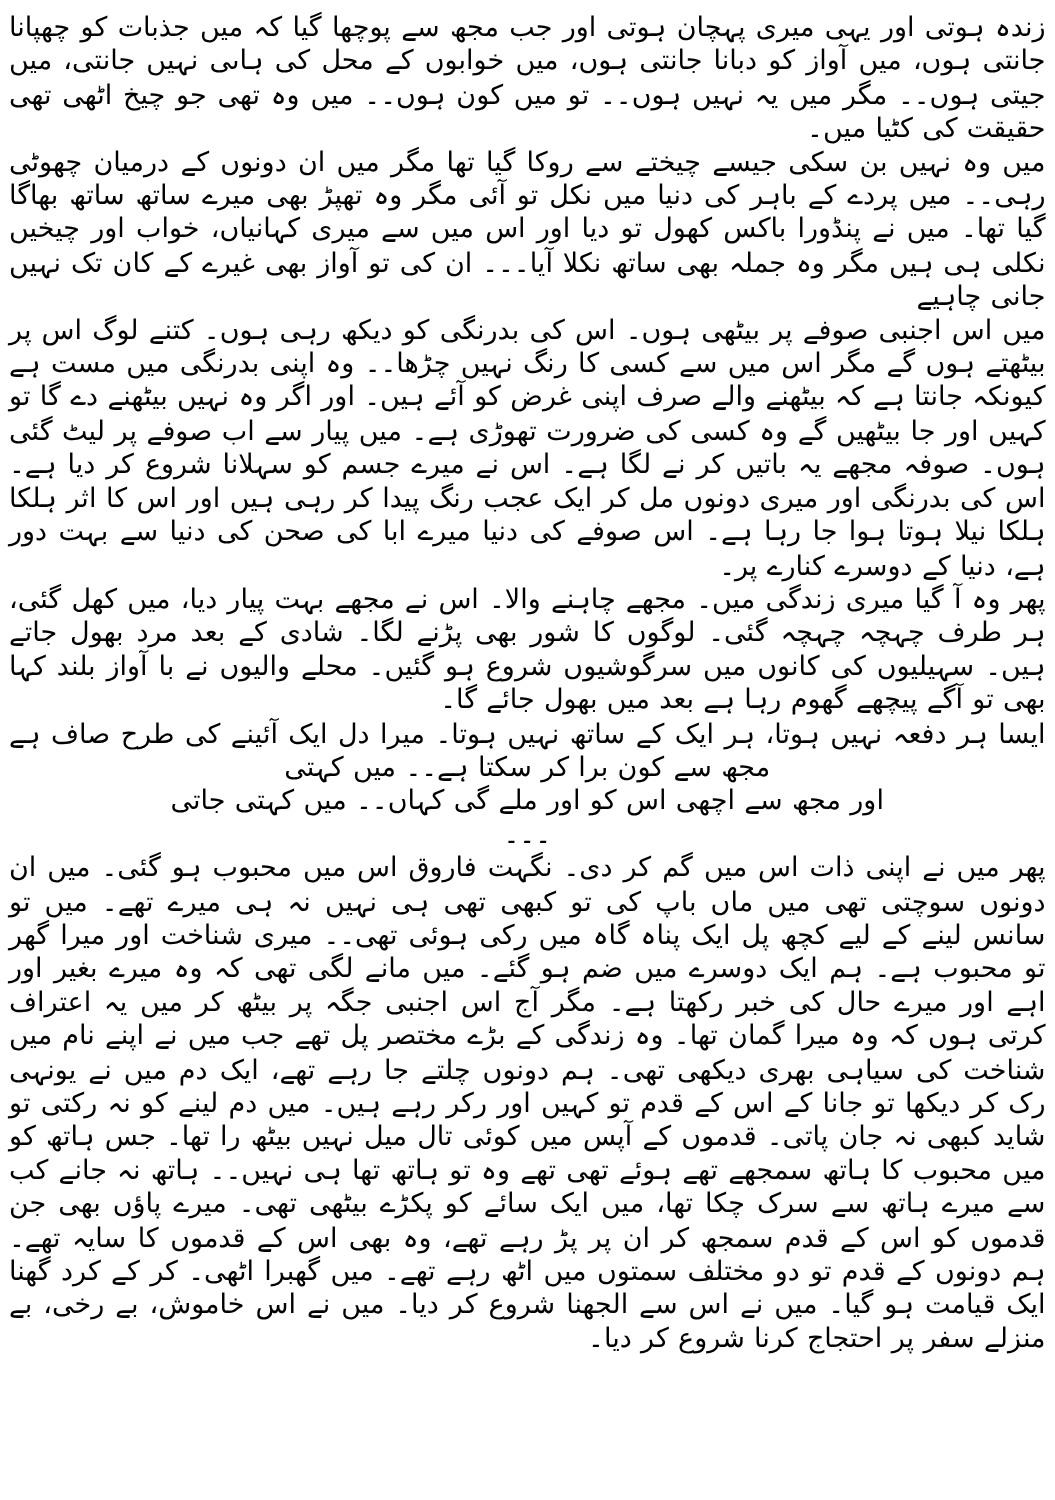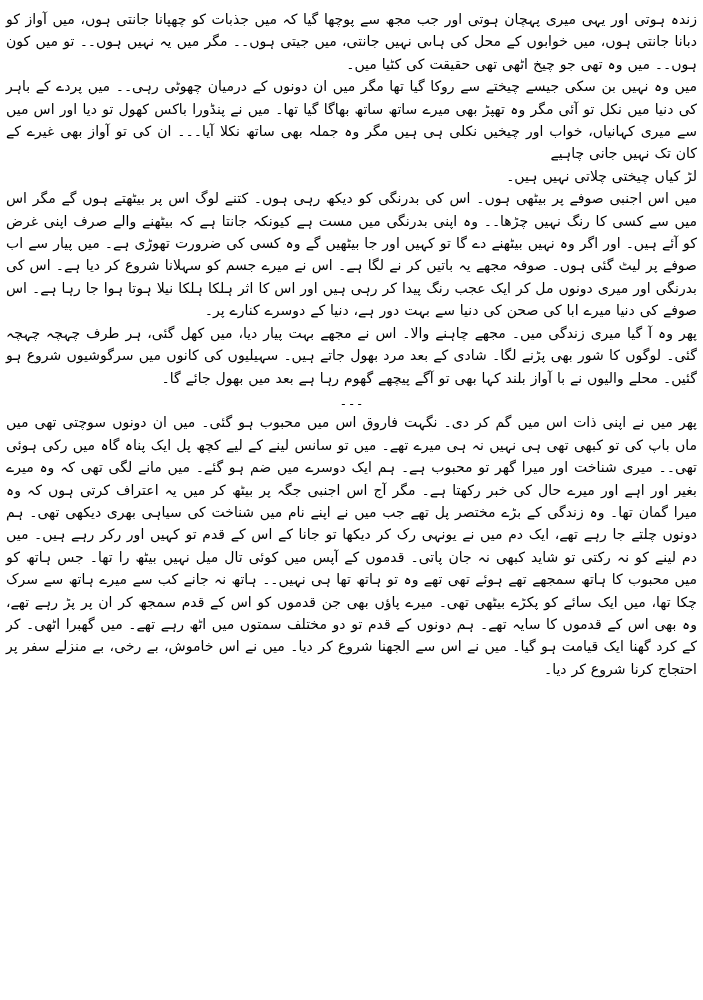--- a/index.html
+++ b/index.html
@@ -21,21 +21,21 @@
     overflow: hidden;
   }
   .urdu-doc {
     direction: rtl;
     text-align: justify;
     text-align-last: right;
     unicode-bidi: embed;
   }
   .para {
     font-family: "DejaVu Sans", sans-serif;
-    font-size: 14px;
+    font-size: 18px;
     line-height: 22.4px;
     color: #000000;
     margin: 0 0 0 0;
     padding: 0;
     direction: rtl;
     text-align: justify;
     text-align-last: right;
     word-spacing: 0.5px;
   }
   .para.center-last {
@@ -45,19 +45,20 @@
     text-align-last: right;
   }
 </style>
 </head>
 <body>
 
 <div id="page">
   <div class="urdu-doc">
     <p class="para right-last">زندہ ہوتی اور یہی میری پہچان ہوتی اور جب مجھ سے پوچھا گیا کہ میں جذبات کو چھپانا جانتی ہوں، میں آواز کو دبانا جانتی ہوں، میں خوابوں کے محل کی ہاںی نہیں جانتی، میں جیتی ہوں۔۔ مگر میں یہ نہیں ہوں۔۔ تو میں کون ہوں۔۔ میں وہ تھی جو چیخ اٹھی تھی حقیقت کی کٹیا میں۔</p>
     <p class="para right-last">میں وہ نہیں بن سکی جیسے چیختے سے روکا گیا تھا مگر میں ان دونوں کے درمیان چھوٹی رہی۔۔ میں پردے کے باہر کی دنیا میں نکل تو آئی مگر وہ تھپڑ بھی میرے ساتھ ساتھ بھاگا گیا تھا۔ میں نے پنڈورا باکس کھول تو دیا اور اس میں سے میری کہانیاں، خواب اور چیخیں نکلی ہی ہیں مگر وہ جملہ بھی ساتھ نکلا آیا۔۔۔ ان کی تو آواز بھی غیرے کے کان تک نہیں جانی چاہیے</p>
-    <p class="para right-last">لڑ کیاں چیختی چلاتی نہیں ہیں۔</p>
     <p class="para right-last">میں اس اجنبی صوفے پر بیٹھی ہوں۔ اس کی بدرنگی کو دیکھ رہی ہوں۔ کتنے لوگ اس پر بیٹھتے ہوں گے مگر اس میں سے کسی کا رنگ نہیں چڑھا۔۔ وہ اپنی بدرنگی میں مست ہے کیونکہ جانتا ہے کہ بیٹھنے والے صرف اپنی غرض کو آئے ہیں۔ اور اگر وہ نہیں بیٹھنے دے گا تو کہیں اور جا بیٹھیں گے وہ کسی کی ضرورت تھوڑی ہے۔ میں پیار سے اب صوفے پر لیٹ گئی ہوں۔ صوفہ مجھے یہ باتیں کر نے لگا ہے۔ اس نے میرے جسم کو سہلانا شروع کر دیا ہے۔ اس کی بدرنگی اور میری دونوں مل کر ایک عجب رنگ پیدا کر رہی ہیں اور اس کا اثر ہلکا ہلکا نیلا ہوتا ہوا جا رہا ہے۔ اس صوفے کی دنیا میرے ابا کی صحن کی دنیا سے بہت دور ہے، دنیا کے دوسرے کنارے پر۔</p>
     <p class="para right-last">پھر وہ آ گیا میری زندگی میں۔ مجھے چاہنے والا۔ اس نے مجھے بہت پیار دیا، میں کھل گئی، ہر طرف چہچہ چہچہ گئی۔ لوگوں کا شور بھی پڑنے لگا۔ شادی کے بعد مرد بھول جاتے ہیں۔ سہیلیوں کی کانوں میں سرگوشیوں شروع ہو گئیں۔ محلے والیوں نے با آواز بلند کہا بھی تو آگے پیچھے گھوم رہا ہے بعد میں بھول جائے گا۔</p>
+    <p class="para center-last">ایسا ہر دفعہ نہیں ہوتا، ہر ایک کے ساتھ نہیں ہوتا۔ میرا دل ایک آئینے کی طرح صاف ہے مجھ سے کون برا کر سکتا ہے۔۔ میں کہتی</p>
+    <p class="para center-last">اور مجھ سے اچھی اس کو اور ملے گی کہاں۔۔ میں کہتی جاتی</p>
     <p class="para center-last">۔۔۔</p>
     <p class="para right-last">پھر میں نے اپنی ذات اس میں گم کر دی۔ نگہت فاروق اس میں محبوب ہو گئی۔ میں ان دونوں سوچتی تھی میں ماں باپ کی تو کبھی تھی ہی نہیں نہ ہی میرے تھے۔ میں تو سانس لینے کے لیے کچھ پل ایک پناہ گاہ میں رکی ہوئی تھی۔۔ میری شناخت اور میرا گھر تو محبوب ہے۔ ہم ایک دوسرے میں ضم ہو گئے۔ میں مانے لگی تھی کہ وہ میرے بغیر اور اہے اور میرے حال کی خبر رکھتا ہے۔ مگر آج اس اجنبی جگہ پر بیٹھ کر میں یہ اعتراف کرتی ہوں کہ وہ میرا گمان تھا۔ وہ زندگی کے بڑے مختصر پل تھے جب میں نے اپنے نام میں شناخت کی سیاہی بھری دیکھی تھی۔ ہم دونوں چلتے جا رہے تھے، ایک دم میں نے یونہی رک کر دیکھا تو جانا کے اس کے قدم تو کہیں اور رکر رہے ہیں۔ میں دم لینے کو نہ رکتی تو شاید کبھی نہ جان پاتی۔ قدموں کے آپس میں کوئی تال میل نہیں بیٹھ را تھا۔ جس ہاتھ کو میں محبوب کا ہاتھ سمجھے تھے ہوئے تھی تھے وہ تو ہاتھ تھا ہی نہیں۔۔ ہاتھ نہ جانے کب سے میرے ہاتھ سے سرک چکا تھا، میں ایک سائے کو پکڑے بیٹھی تھی۔ میرے پاؤں بھی جن قدموں کو اس کے قدم سمجھ کر ان پر پڑ رہے تھے، وہ بھی اس کے قدموں کا سایہ تھے۔ ہم دونوں کے قدم تو دو مختلف سمتوں میں اٹھ رہے تھے۔ میں گھبرا اٹھی۔ کر کے کرد گھنا ایک قیامت ہو گیا۔ میں نے اس سے الجھنا شروع کر دیا۔ میں نے اس خاموش، بے رخی، بے منزلے سفر پر احتجاج کرنا شروع کر دیا۔</p>
   </div>
 </div>
 
 </body></html>

